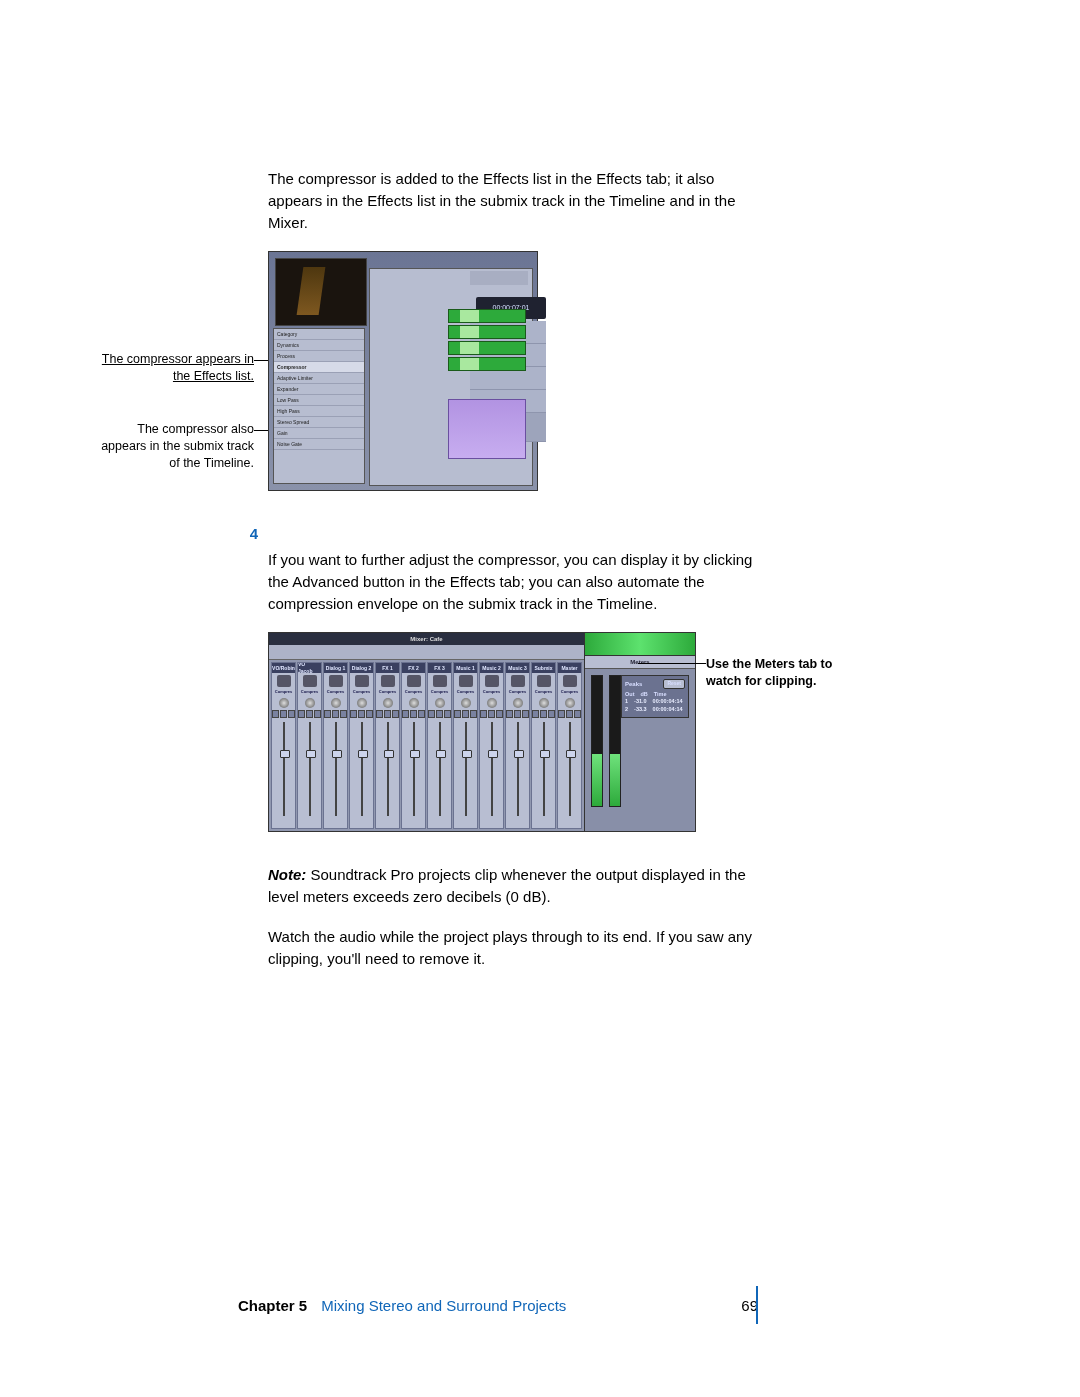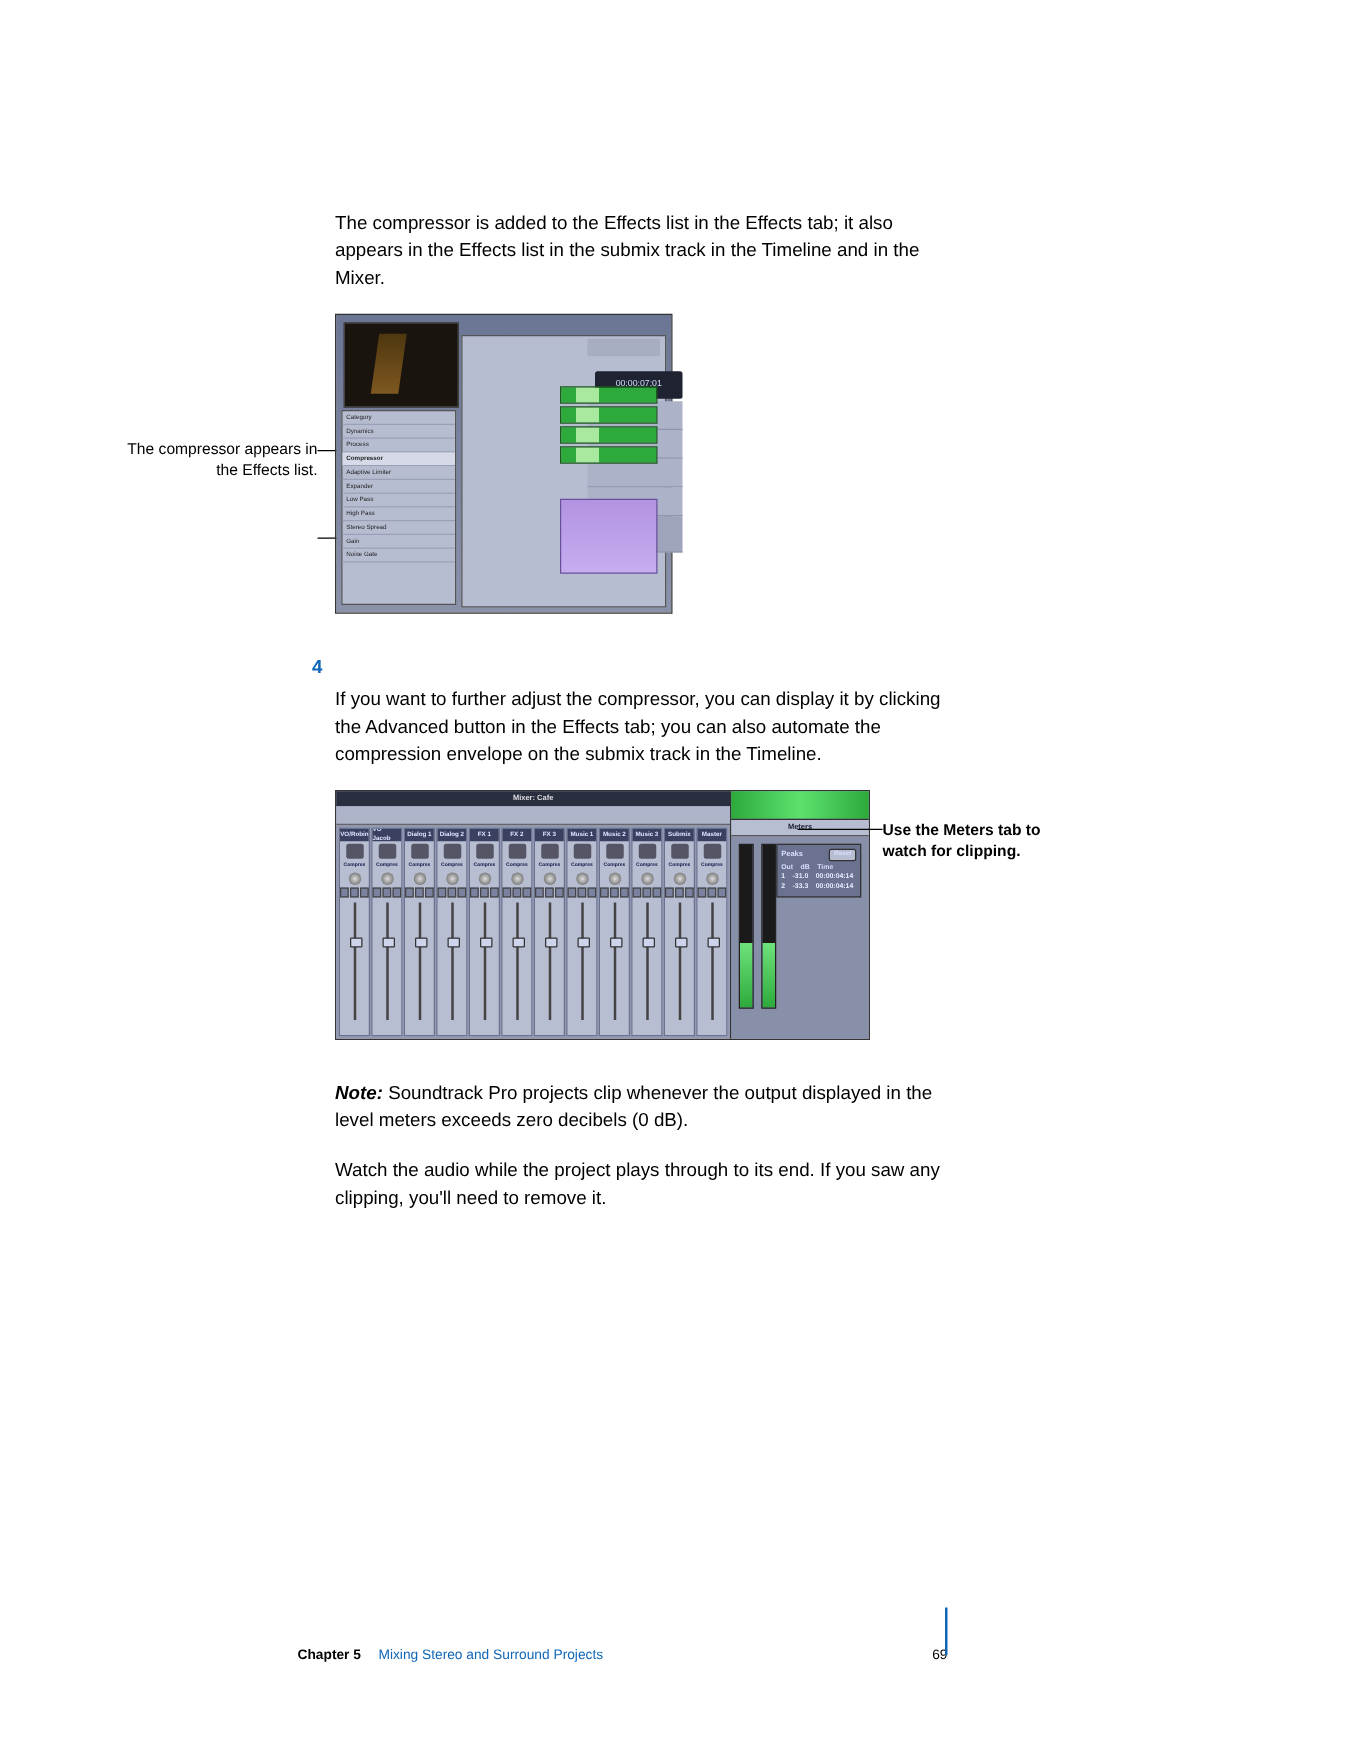--- a/index.html
+++ b/index.html
@@ -63,21 +63,21 @@
   .ss1-track-col { position:absolute; left:100px; top:52px; width:76px; bottom:30px; }
   .ss1-track-col .trow { height:18px; border-bottom:1px solid #8e95ad; font-size:5px; color:#222; padding:2px 3px; background:#acb3c9; position:relative; }
   .ss1-track-col .trow.sub { background:#9da4bb; height:24px; }
   .callout {
     position: absolute;
     font-size: 12.5px;
     color: #000;
     text-align: right;
     line-height: 1.35;
   }
-  .callout-left-1 { right: 100%; margin-right:14px; top: 100px; width: 160px; }
+  .callout-left-1 { right: 100%; margin-right:14px; top: 100px; width: 160px; text-decoration: underline; }
   .callout-left-2 { right: 100%; margin-right:14px; top: 170px; width: 160px; }
   .lead-line-1a { position:absolute; left:-14px; top:109px; width:22px; height:1px; background:#000; }
   .lead-line-2 { position:absolute; left:-14px; top:179px; width:22px; height:1px; background:#000; }
   .lead-into-a { position:absolute; left:8px; top:109px; width:28px; height:1px; background:#000; }
   .lead-into-av { position:absolute; left:36px; top:109px; width:1px; height:18px; background:#000; }
   .lead-into-b { position:absolute; left:8px; top:179px; width:118px; height:1px; background:#000; }
   .lead-into-bv { position:absolute; left:126px; top:172px; width:1px; height:8px; background:#000; }
 
   .fig-block-2 {
     position: relative;
@@ -119,40 +119,41 @@
   .peaks-head, .peaks-row { display:flex; gap:6px; font-size:5.5px; color:#d8deff; }
   .peaks-row { color:#e8ecff; }
   .callout-right-1 { left: 438px; top: 24px; width: 160px; text-align:left; }
   .lead-r1 { position:absolute; left:370px; top:31px; width:68px; height:1px; background:#000; }
 
   
   .footer {
     position: absolute;
     left: 238px;
     right: 118px;
-    bottom: 64px;
+    bottom: 80px;
     border-top: none;
     display:flex;
     align-items: flex-end;
-    font-size: 11px;
+    font-size: 15px;
   }
   .footer .chap { font-weight: 700; color:#000; margin-right: 14px; }
   .footer .title { color:#1066b8; flex:1; }
   .footer .pnum { font-weight:400; color:#000; }
   .blue-side { position:absolute; right:118px; width:2px; bottom:73px; height:38px; background:#1066b8; }
 </style>
 </head>
 <body>
 
 <div class="page">
 
   <p class="body-para">The compressor is added to the Effects list in the Effects tab; it also appears in the Effects list in the submix track in the Timeline and in the Mixer.</p>
 
   <div class="fig-block-1">
     <div class="callout callout-left-1">The compressor appears in the Effects list.</div>
+    <div class="callout callout-left-2">The compressor also appears in the submix track of the Timeline.</div>
     <div class="lead-line-1a"></div>
     <div class="lead-into-a"></div>
     <div class="lead-into-av"></div>
     <div class="lead-line-2"></div>
     <div class="lead-into-b"></div>
     <div class="lead-into-bv"></div>
 
     <div class="screenshot-1">
       <div class="ss1-video">
           <div class="ss1-video-img"></div>

